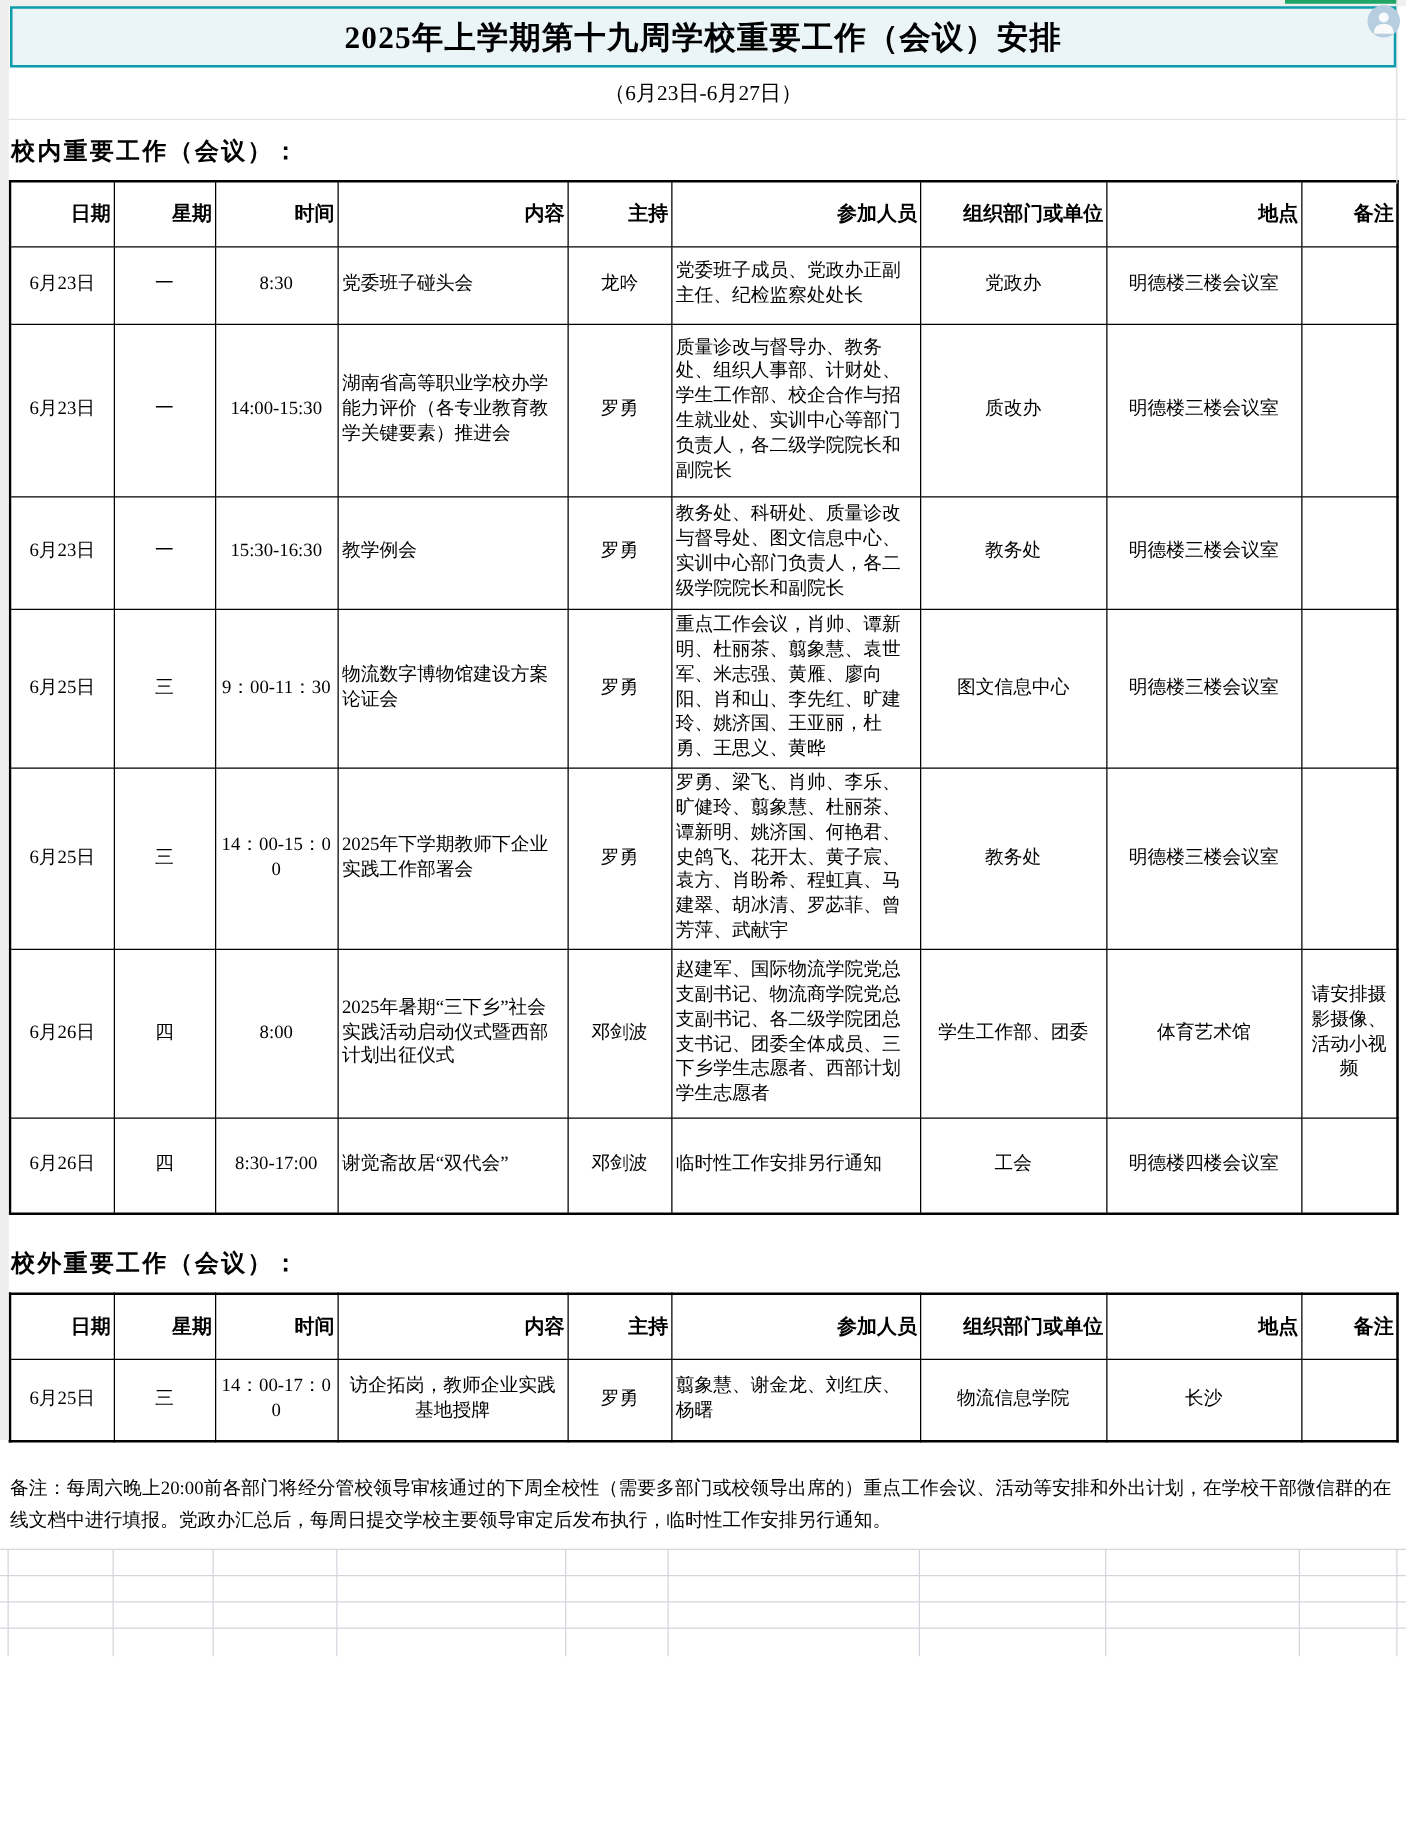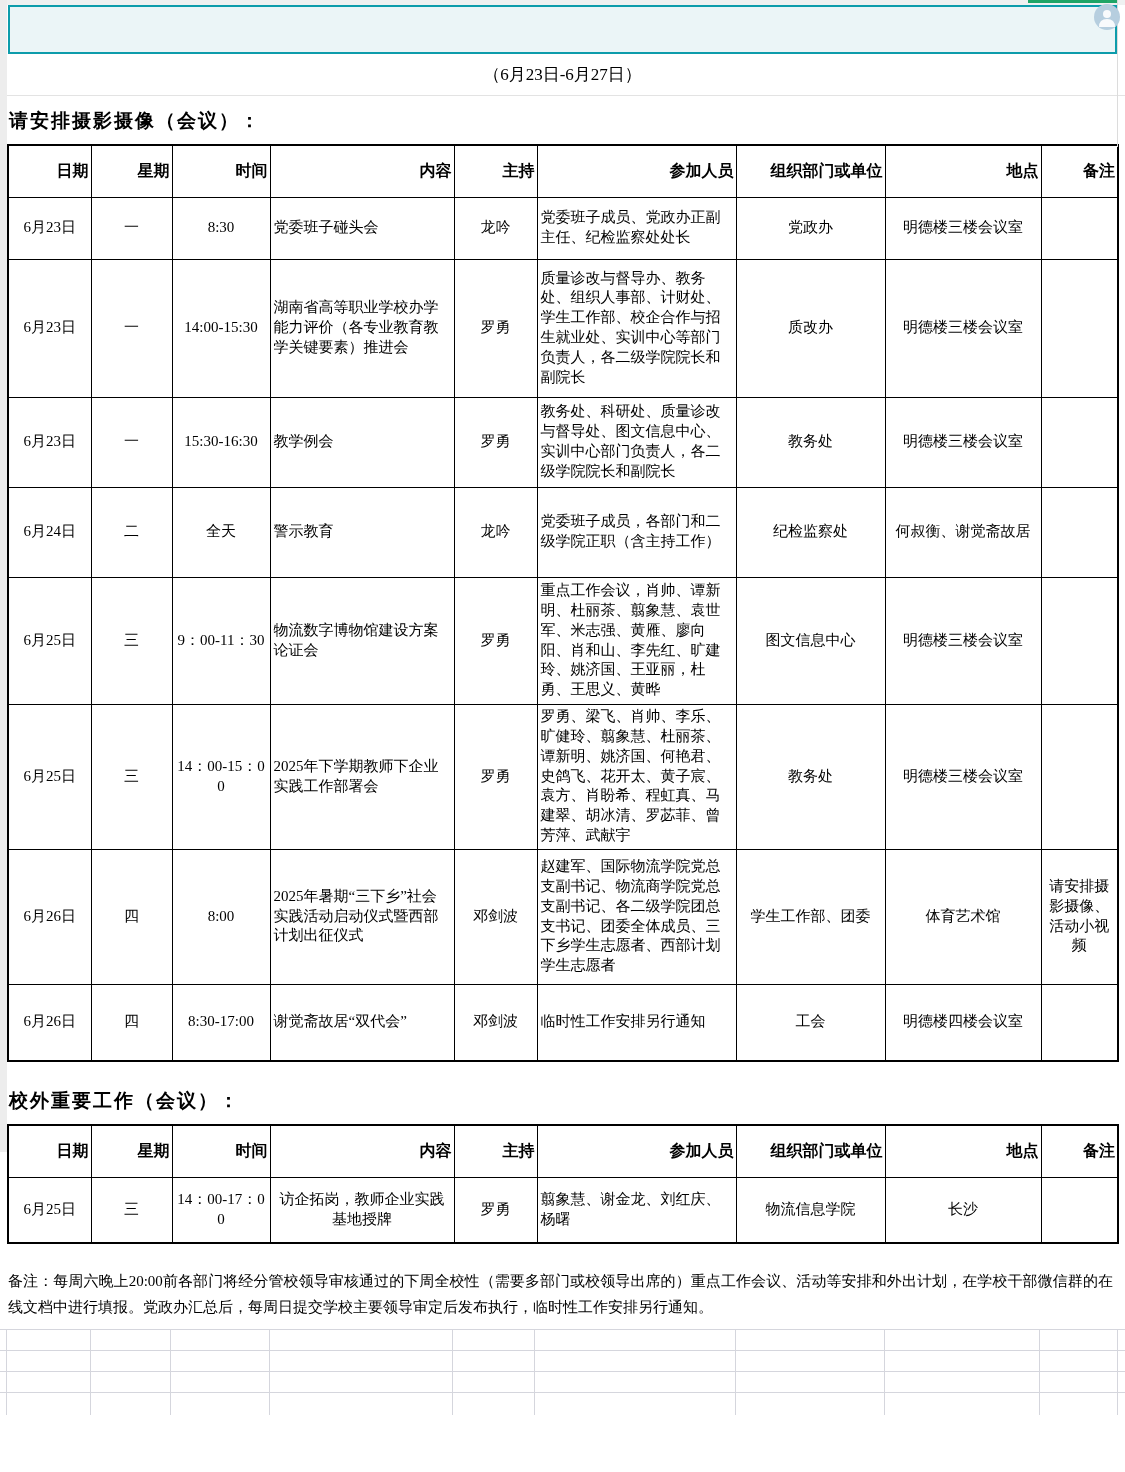--- a/index.html
+++ b/index.html
@@ -55,34 +55,35 @@
 </style>
 </head>
 <body>
 
 <div class="top-strip"></div>
 <div class="left-strip"></div>
 <div class="right-gridline"></div>
 <div class="collab-strip"></div>
 
 <div class="title-cell">
+  <span class="title-text">2025年上学期第十九周学校重要工作（会议）安排</span>
   <div class="avatar">
     <svg width="26" height="26" viewBox="0 0 26 26">
       <circle cx="13" cy="10" r="4" fill="#ffffff" opacity="0.9"></circle>
       <path d="M5 23 Q5 15 13 15 Q21 15 21 23 Z" fill="#ffffff" opacity="0.9"></path>
     </svg>
   </div>
 </div>
 
 <div class="subtitle-row">
   <span class="subtitle-text">（6月23日-6月27日）</span>
 </div>
 <div class="sub-gridline"></div>
 
-<div class="section-title">请安排摄影摄像（会议）：</div>
+<div class="section-title">校内重要工作（会议）：</div>
 
 <table>
   <colgroup>
     <col style="width:83px">
       <col style="width:81px">
       <col style="width:98px">
     <col style="width:184px">
       <col style="width:83px">
       <col style="width:199px">
     <col style="width:149px">
@@ -129,31 +130,20 @@
         <td>6月23日</td>
         <td>一</td>
         <td>15:30-16:30</td>
         <td class="left">教学例会</td>
         <td>罗勇</td>
         <td class="left">教务处、科研处、质量诊改与督导处、图文信息中心、实训中心部门负责人，各二级学院院长和副院长</td>
         <td>教务处</td>
         <td>明德楼三楼会议室</td>
         <td></td>
       </tr>
-      <tr style="height: 90px;">
-        <td>6月24日</td>
-        <td>二</td>
-        <td>全天</td>
-        <td class="left">警示教育</td>
-        <td>龙吟</td>
-        <td class="left">党委班子成员，各部门和二级学院正职（含主持工作）</td>
-        <td>纪检监察处</td>
-        <td>何叔衡、谢觉斋故居</td>
-        <td></td>
-      </tr>
       <tr style="height: 127px;">
         <td>6月25日</td>
         <td>三</td>
         <td>9：00-11：30</td>
         <td class="left">物流数字博物馆建设方案论证会</td>
         <td>罗勇</td>
         <td class="left">重点工作会议，肖帅、谭新明、杜丽茶、翦象慧、袁世军、米志强、黄雁、廖向阳、肖和山、李先红、旷建玲、姚济国、王亚丽，杜勇、王思义、黄晔</td>
         <td>图文信息中心</td>
         <td>明德楼三楼会议室</td>
         <td></td>

